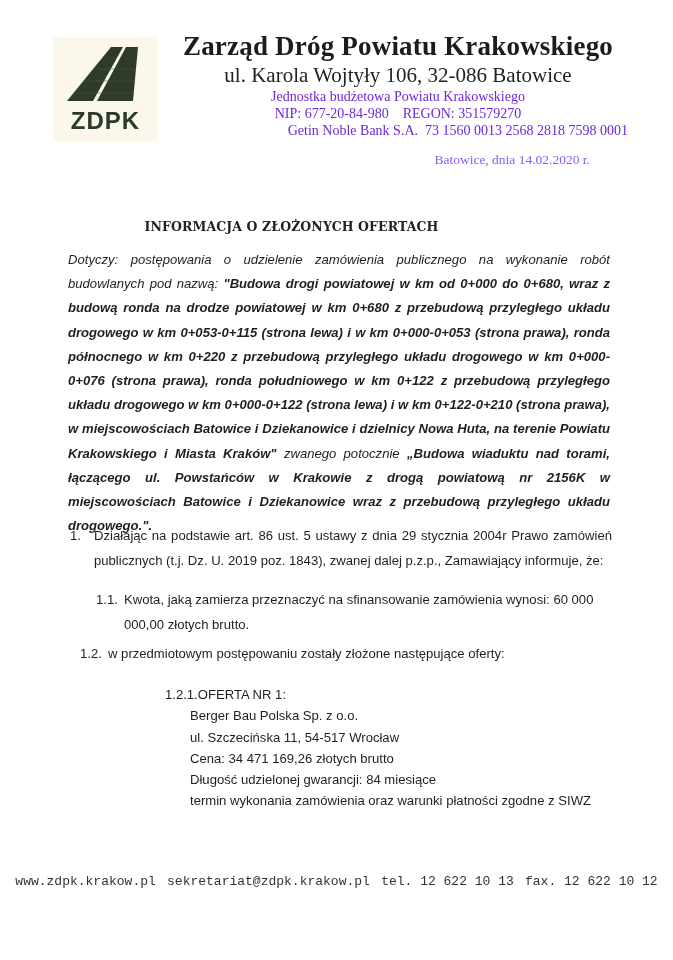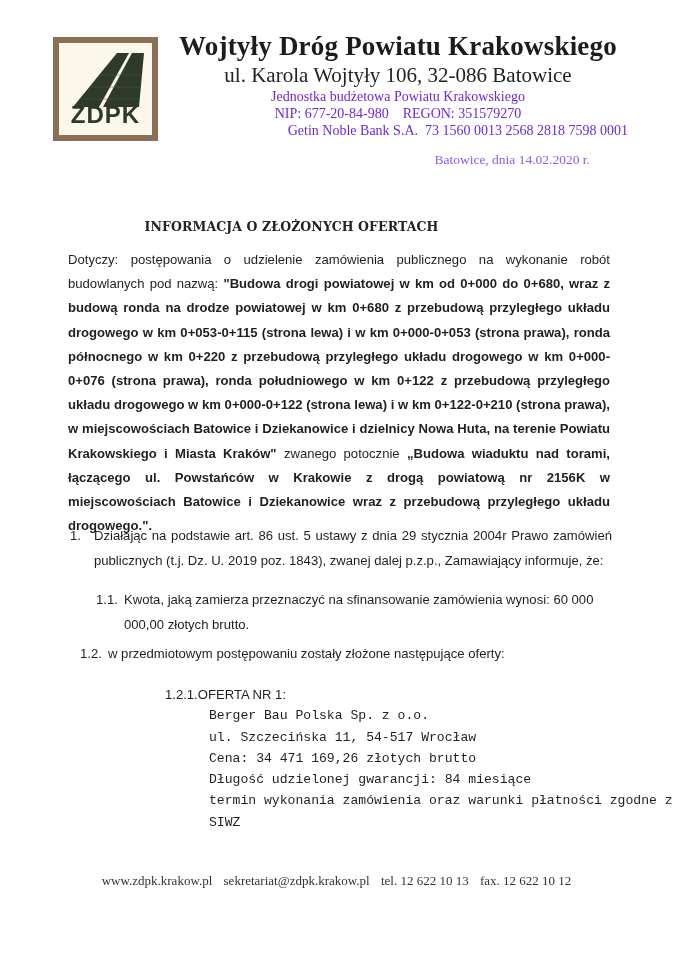--- a/index.html
+++ b/index.html
@@ -1,21 +1,21 @@
 <!DOCTYPE html>
 <html><head>
 <meta charset="utf-8">
 <style>
   * { margin: 0; padding: 0; box-sizing: border-box; }
   html, body { width: 673px; height: 960px; background: #ffffff; overflow: hidden; }
   body { position: relative; color: #1a1a1a; font-family: "Liberation Serif", serif; }
 
   .logo {
     position: absolute; left: 53px; top: 37px; width: 105px; height: 104px;
-    background: #8b7058; padding: 6px;
+    background: #8b7058; 
   }
   .logo-inner {
     width: 100%; height: 100%; background: #fbf7ea; position: relative;
   }
   .logo-inner svg { position: absolute; left: 0; top: 0; }
   .logo-text {
     position: absolute; left: 0; right: 0; bottom: 6px; text-align: center;
     font-family: "Liberation Sans", sans-serif; font-weight: bold; font-size: 24px;
     color: #2c3a2c; letter-spacing: 1px;
   }
@@ -30,62 +30,63 @@
   .doc-title {
     position: absolute; left: 0; width: 583px; top: 219px; text-align: center;
     font-size: 12.5px; font-weight: bold; color: #222;
     font-family: "DejaVu Serif", serif; letter-spacing: 0.1px;
   }
 
   .subject {
     position: absolute; left: 68px; top: 248px; width: 542px;
     font-size: 13.1px; line-height: 24.2px; text-align: justify; color: #1f1f1f;
     font-family: "Liberation Sans", sans-serif;
+    font-style: italic;
   }
   .subject b { font-weight: bold; }
 
   .body-text { font-family: "Liberation Sans", sans-serif; font-size: 13.1px; color: #1f1f1f; }
   .p1 { position: absolute; left: 70px; top: 523px; width: 542px; line-height: 25px; }
   .p1 .num { position: absolute; left: 0; top: 0; }
   .p1 .txt { margin-left: 24px; text-align: justify; }
 
   .p11 { position: absolute; left: 96px; top: 587px; width: 520px; line-height: 25px; }
   .p11 .num, .p12 .num { position: absolute; left: 0; top: 0; }
   .p11 .txt, .p12 .txt { margin-left: 28px; }
 
   .p12 { position: absolute; left: 80px; top: 641px; width: 520px; line-height: 25px; }
 
   .offer { position: absolute; left: 165px; top: 684px; line-height: 21.3px; }
   .offer .ohead { margin-left: 0; }
-  .offer .oline { margin-left: 44px; font-family: Liberation Mono, monospace; }
+  .offer .oline { margin-left: 25px; }
 
   .footer {
     position: absolute; left: 0; width: 673px; top: 873px; text-align: center;
     font-size: 13px; color: #333;
   }
-  .footer span { margin: 0 4px; }
+  .footer span { margin: 0 4px; font-family: Liberation Mono, monospace; }
 </style>
 </head>
 <body>
 
 <div class="logo">
   <div class="logo-inner">
     <svg width="93" height="92" viewBox="0 0 93 92">
       <polygon points="14,64 58,10 70,10 40,64" fill="#2e3b2b"></polygon>
       <polygon points="44,64 73,10 85,10 80,64" fill="#2e3b2b"></polygon>
       <line x1="20" y1="56" x2="80" y2="56" stroke="#4a5a40" stroke-width="1" opacity="0.5"></line>
       <line x1="30" y1="44" x2="82" y2="44" stroke="#4a5a40" stroke-width="1" opacity="0.5"></line>
       <line x1="40" y1="32" x2="83" y2="32" stroke="#4a5a40" stroke-width="1" opacity="0.5"></line>
     </svg>
     <div class="logo-text">ZDPK</div>
   </div>
 </div>
 
 <div class="header">
-  <div class="org-name">Wojtyły Dróg Powiatu Krakowskiego</div>
+  <div class="org-name">Zarząd Dróg Powiatu Krakowskiego</div>
   <div class="org-addr">ul. Karola Wojtyły 106, 32-086 Batowice</div>
   <div class="org-line">Jednostka budżetowa Powiatu Krakowskiego</div>
   <div class="org-line" style="white-space: pre;">NIP: 677-20-84-980    REGON: 351579270</div>
   <div class="org-line" style="white-space: pre; text-align: right;">Getin Noble Bank S.A.  73 1560 0013 2568 2818 7598 0001</div>
 </div>
 
 <div class="date">Batowice, dnia 14.02.2020 r.</div>
 
 <div class="doc-title">INFORMACJA O ZŁOŻONYCH OFERTACH</div>
 

